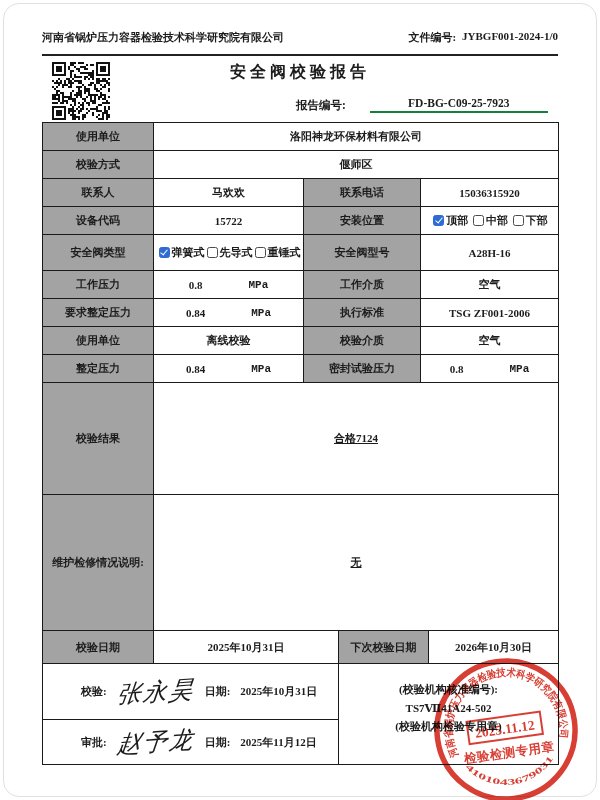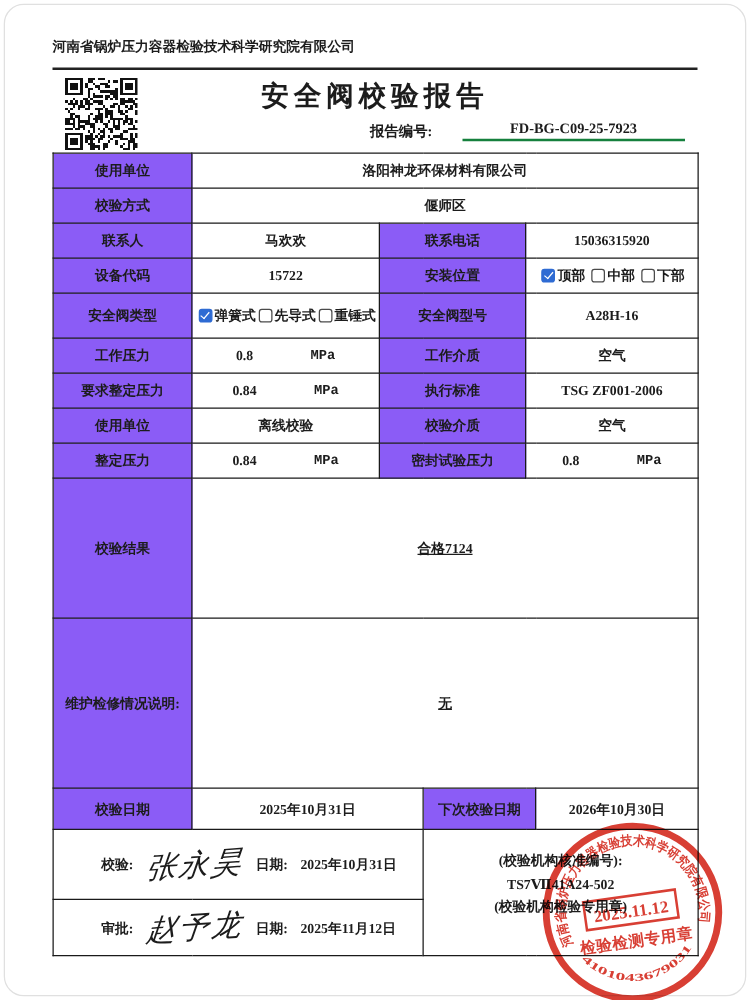--- a/index.html
+++ b/index.html
@@ -7,47 +7,51 @@
     width:600px;height:800px;background:#ffffff;position:relative;
     font-family:"Liberation Serif","DejaVu Serif",serif;color:#1c1c1c;
     overflow:hidden;
   }
   .page-edge{position:absolute;inset:3px;border:1px solid #e0e0e0;border-radius:16px;pointer-events:none;}
   
   .hdr-top{position:absolute;top:30px;left:42px;right:42px;display:flex;justify-content:space-between;align-items:flex-end;font-size:11px;font-weight:bold;}
   .hdr-docno{display:flex;gap:6px;}
   .hdr-rule{position:absolute;top:54px;left:42px;right:42px;height:2px;background:#222;}
   .qr{position:absolute;top:62px;left:52px;width:58px;height:58px;}
-  .title{position:absolute;top:62px;left:0;width:100%;text-align:center;font-size:22px;font-weight:bold;letter-spacing:4px;}
+  .title{position:absolute;top:62px;left:0;width:100%;text-align:center;font-size:16px;font-weight:bold;letter-spacing:4px;}
   .report-no{position:absolute;top:97px;left:296px;display:flex;align-items:flex-end;gap:24px;font-size:11.5px;font-weight:bold;}
   .report-no .rn-val{display:inline-block;width:178px;text-align:center;border-bottom:2px solid #15803d;padding-bottom:2px;}
   
   table.rep{position:absolute;top:122px;left:42px;width:516px;border-collapse:collapse;table-layout:fixed;}
   table.rep td{border:1.6px solid #1a1a1a;font-size:11px;font-weight:bold;text-align:center;vertical-align:middle;padding:1px 2px;}
-  td.lab{background:#8b5cf6;}
+  td.lab{background:#a3a3a3;}
   .pv{display:flex;justify-content:center;gap:46px;}
   .pv .unit{font-family:"Liberation Mono","DejaVu Sans Mono",monospace;}
   td.top-left{text-align:left;vertical-align:top;padding:6px 10px;text-decoration:underline;}
   .cb{display:inline-block;width:11px;height:11px;border:1.6px solid #4a4a4a;border-radius:2.5px;vertical-align:-1.5px;margin:0 2px;background:#fff;box-sizing:border-box;}
   .cb.checked{background:#2e6bd3;border-color:#2e6bd3;position:relative;}
   .cb.checked::after{content:"";position:absolute;left:2.5px;top:0px;width:3px;height:6px;border:solid #fff;border-width:0 1.8px 1.8px 0;transform:rotate(40deg);}
   .cbgroup{display:inline;}
   .sig-row{display:flex;align-items:center;gap:10px;padding-left:36px;}
   .sig{font-size:24px;font-weight:normal;font-style:italic;transform:rotate(-4deg) skewX(-10deg);font-family:"DejaVu Serif",serif;letter-spacing:2px;white-space:nowrap;}
   .org-cell{vertical-align:top !important;padding-top:16px !important;line-height:1.7;}
   
   .stamp{position:absolute;left:431px;top:655px;width:150px;height:150px;transform:rotate(-8deg);opacity:.9;mix-blend-mode:multiply;pointer-events:none;}
 </style>
 </head>
 <body>
 
 <div class="page-edge"></div>
 
 <div class="hdr-top">
   <span>河南省锅炉压力容器检验技术科学研究院有限公司</span>
+  <span class="hdr-docno">
+    <span>文件编号:</span>
+    <span>JYBGF001-2024-1/0</span>
+  </span>
 </div>
 <div class="hdr-rule"></div>
 
 <svg class="qr" viewBox="0 0 29 29" shape-rendering="crispEdges">
   <rect x="0" y="0" width="29" height="29" fill="#fff"></rect>
   <g id="qr-mods" fill="#111">
       <rect x="9" y="0" width="1" height="1"></rect>
       <rect x="10" y="0" width="1" height="1"></rect>
       <rect x="11" y="0" width="1" height="1"></rect>
       <rect x="13" y="0" width="1" height="1"></rect>

